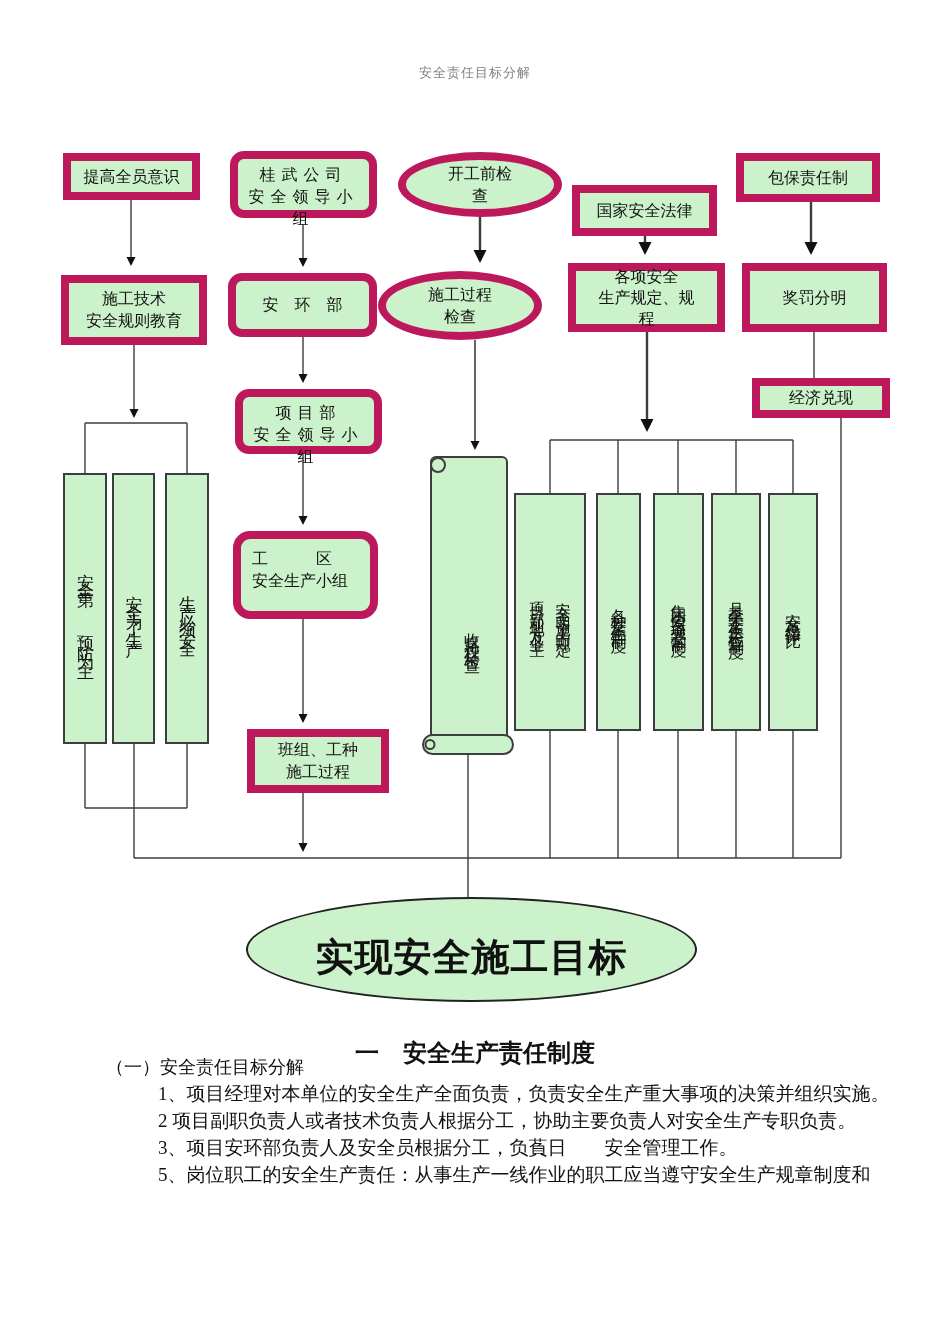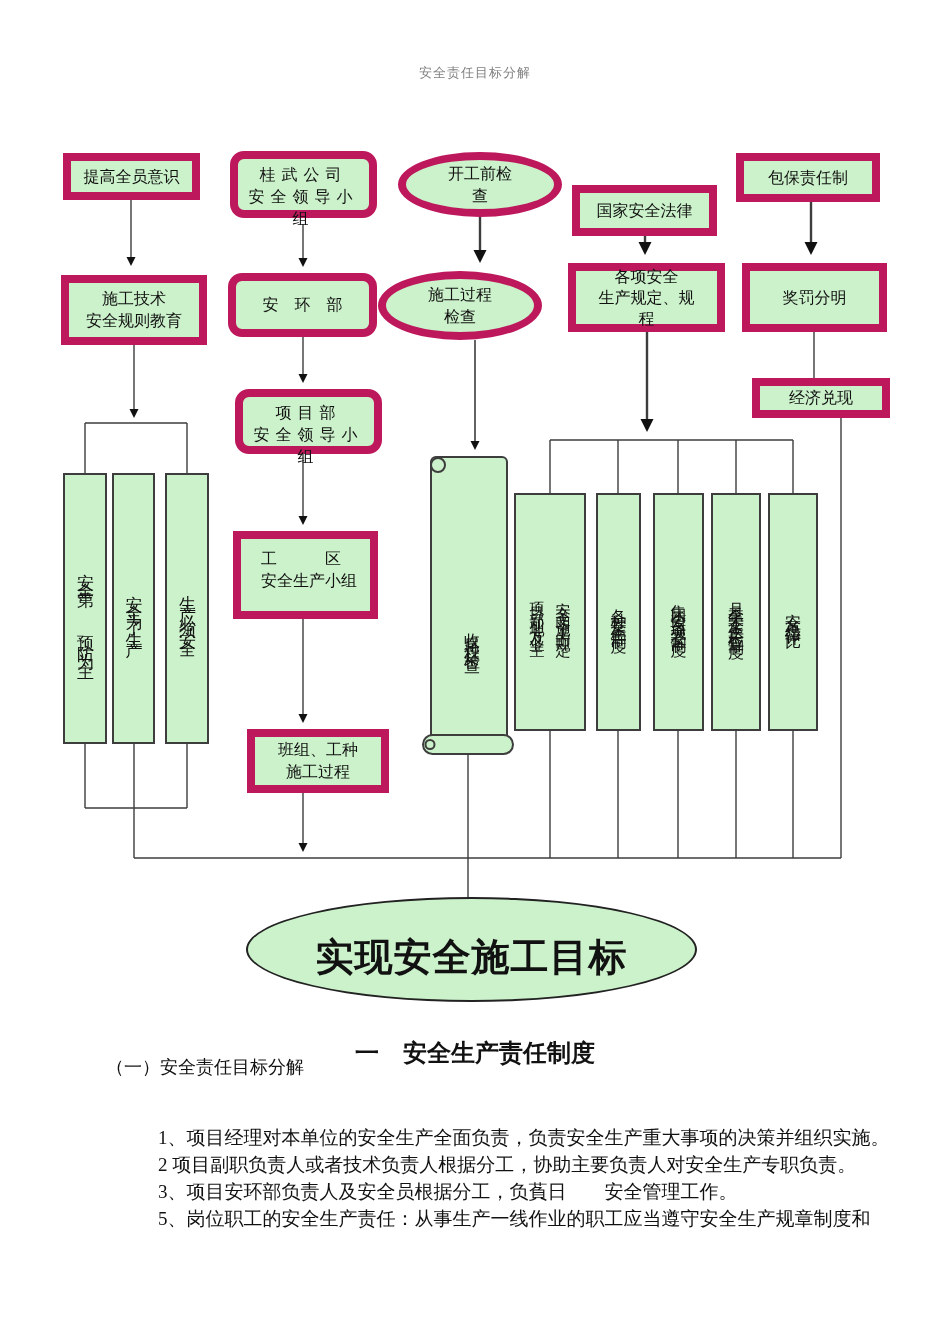--- a/index.html
+++ b/index.html
@@ -17,21 +17,21 @@
   .node {
     position:absolute; box-sizing:border-box;
     background:#ccf2cb; border:8px solid #be185d;
     display:flex; align-items:center; justify-content:center;
     text-align:center; white-space:pre-line;
     font-size:16px; line-height:22px; color:#111;
   }
   .rounded { border-radius:14px; }
   .ellipse { border-radius:50%; }
   .overflow-txt { align-items:flex-start; padding-top:5px; overflow:visible; letter-spacing:6px; }
-  .topleft-txt { align-items:flex-start; justify-content:flex-start; text-align:left; padding:9px 0 0 20px; }
+  .topleft-txt { align-items:flex-start; justify-content:flex-start; text-align:left; padding:9px 0 0 11px;border-radius:17px; }
   
   .vnode {
     position:absolute; box-sizing:border-box;
     background:#ccf2cb; border:2px solid #3d3d3d;
     display:flex; align-items:center; justify-content:center;
     writing-mode:vertical-rl; text-orientation:upright; white-space:pre-line;
     font-size:16px; letter-spacing:4px; line-height:26px; color:#111;
   }
   .vleft { font-size:17px; letter-spacing:9px; }
   .scroll-label {
@@ -51,21 +51,21 @@
   }
   .section {
     position:absolute; left:0; right:0; top:1037px; text-align:center;
     font-size:24px; font-weight:bold;
   }
   .subsection {
     position:absolute; left:106px; top:1055px;
     font-family:"Liberation Sans","DejaVu Sans",sans-serif;
     font-size:18px; font-weight:normal;
   }
-  .paras { position:absolute; left:82px; top:1080px; width:810px;margin-top:44px; }
+  .paras { position:absolute; left:82px; top:1080px; width:810px; }
   .paras p { margin:0; font-size:19px; line-height:27px; text-indent:4em; }
 </style>
 </head>
 <body>
 
 <div id="page">
 
   <div class="watermark">安全责任目标分解</div>
 
   <svg id="connectors" width="950" height="1344" viewBox="0 0 950 1344" xmlns="http://www.w3.org/2000/svg">

